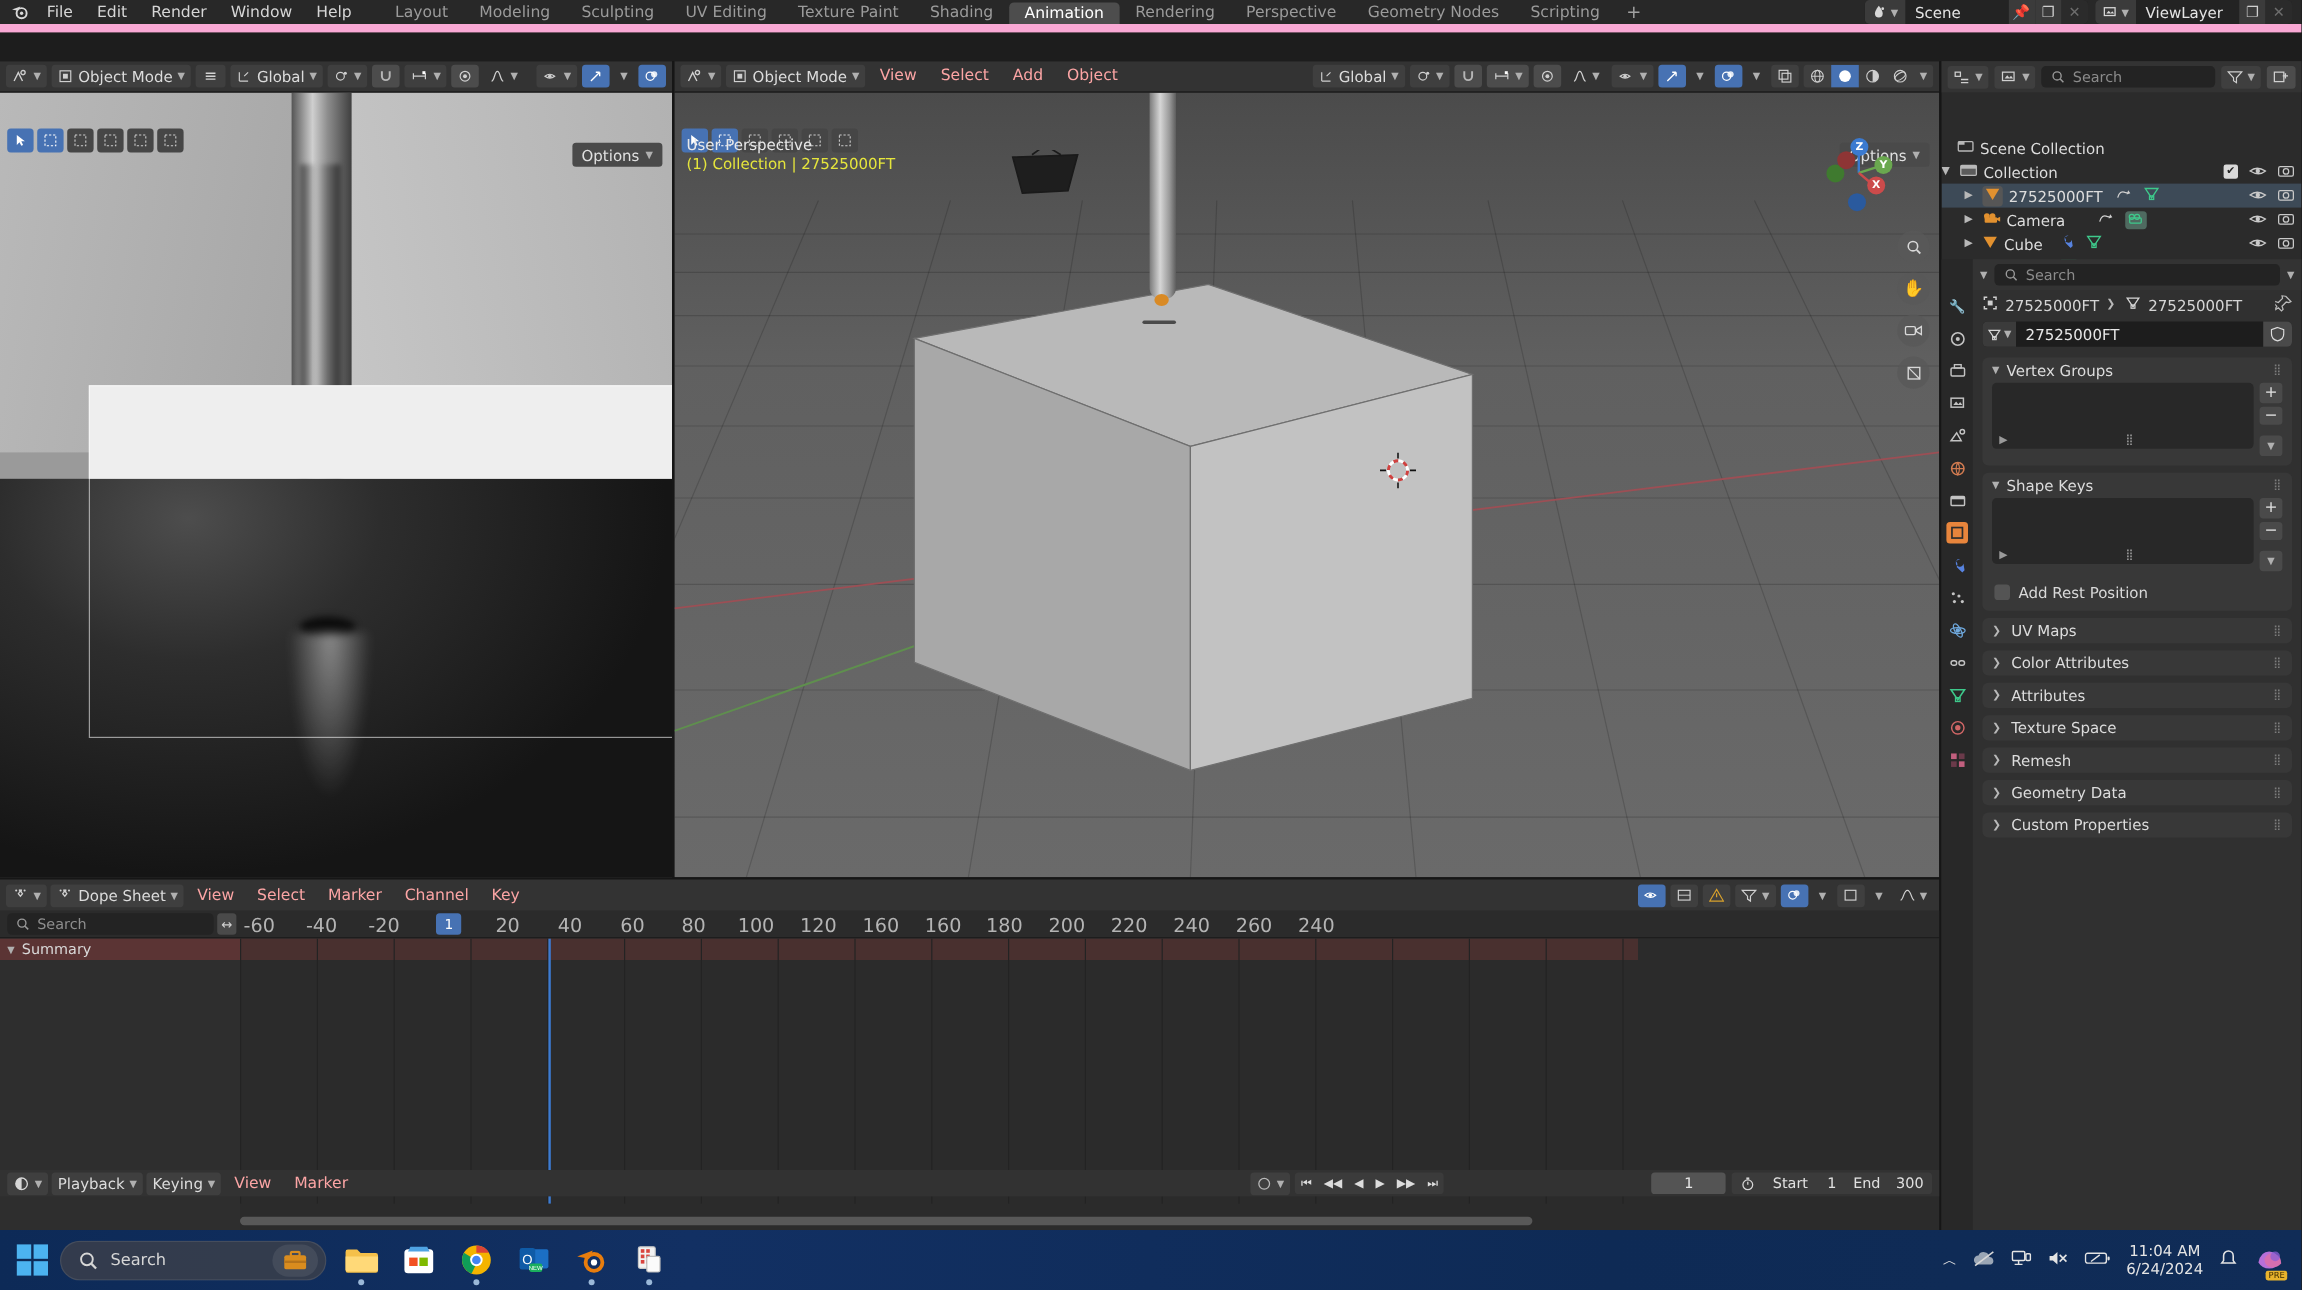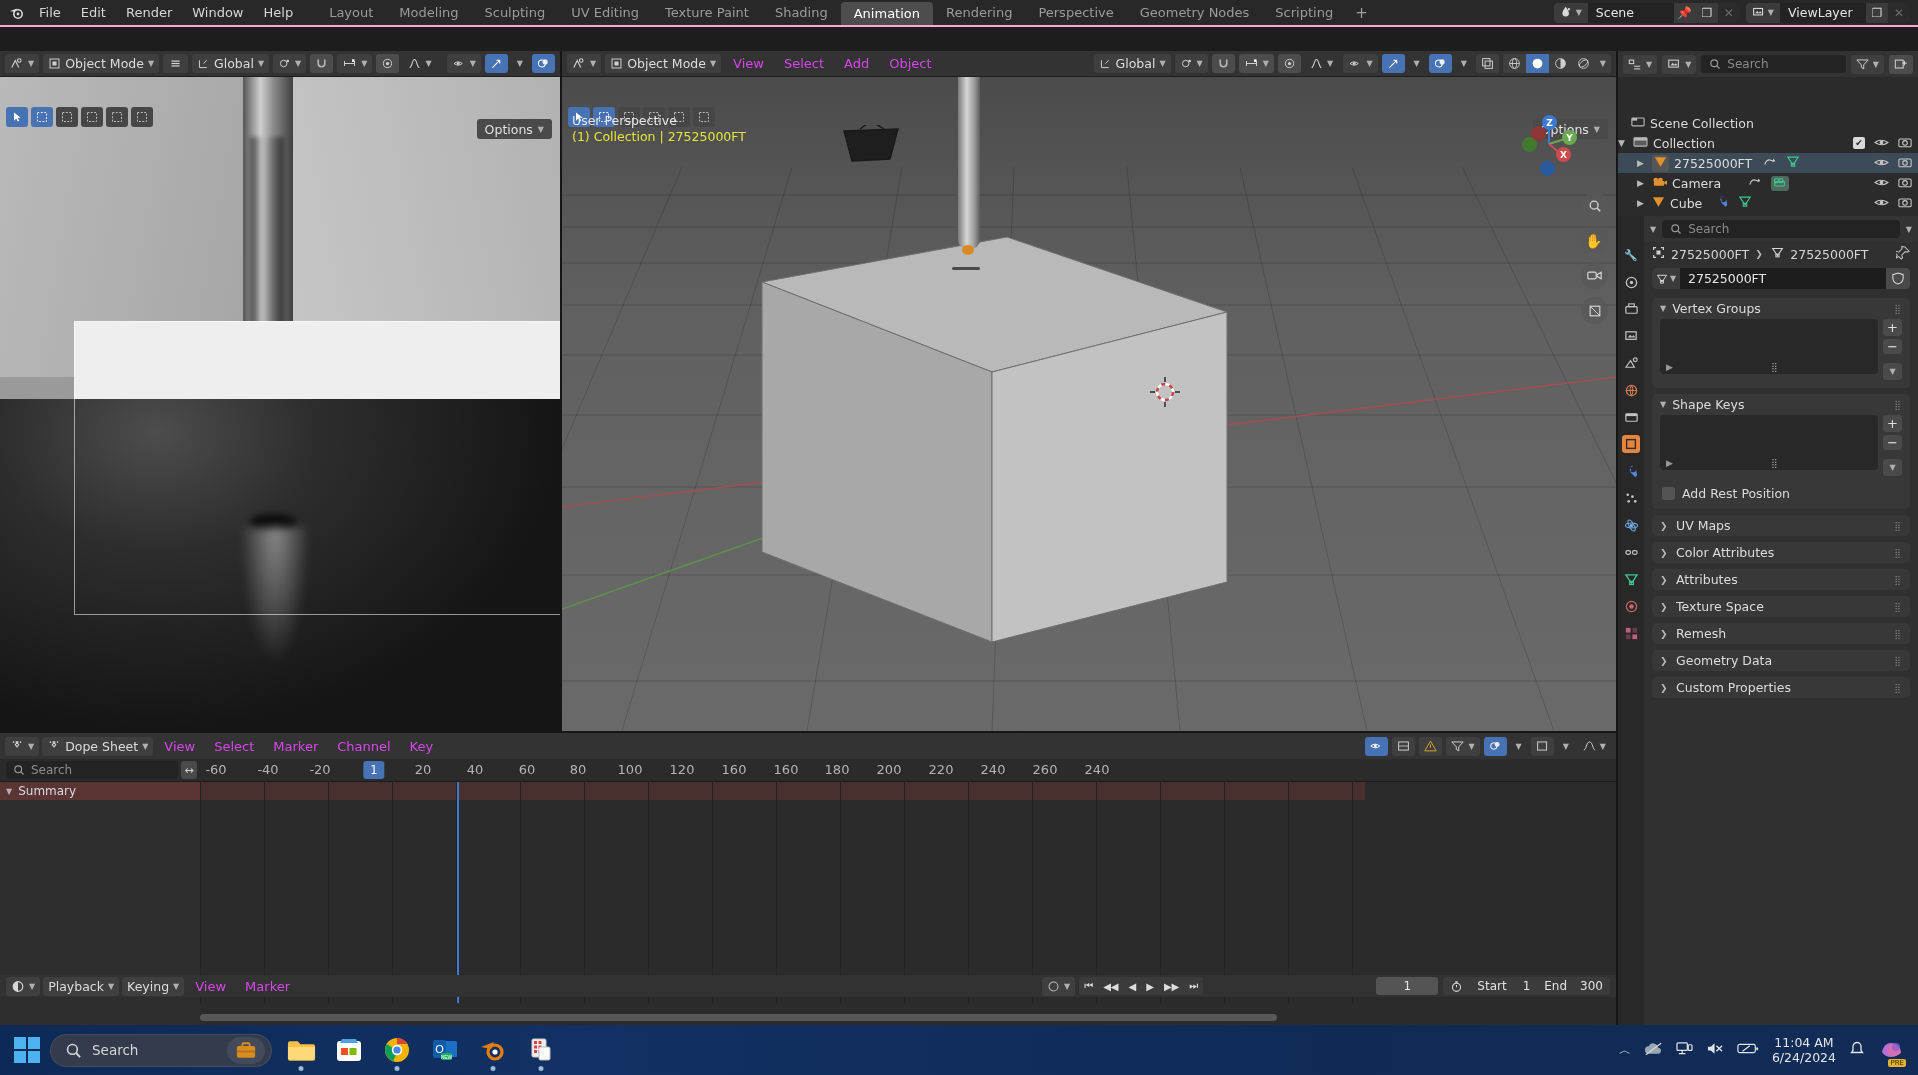--- a/index.html
+++ b/index.html
@@ -28,21 +28,21 @@
   .blender-logo .tail {
     position: absolute; left: 0px; top: 1px; width: 0; height: 0;
     border-left: 7px solid #e87d0d; border-bottom: 5px solid transparent; border-top: 2px solid transparent;
     transform: rotate(-12deg);
   }
   .blender-logo .dot { position:absolute; left:6px; top:6px; width:4px;height:4px;border-radius:50%;background:#fff;}
 
   
   .topbar {
     height: 27px; background: #282828; display: flex; align-items: stretch;
-    font-size: 13px; border-bottom: 2px solid #f9a8d4;
+    font-size: 13px; border-bottom: 7px solid #f9a8d4;
   }
   .topbar-left { display: flex; align-items: center; gap: 2px; padding-left: 6px; }
   .menu-logo { width: 22px; display:flex; align-items:center; justify-content:center;}
   .menu-item {
     padding: 0 9px; height: 100%; display: flex; align-items: center;
     color: #d6d6d6; font-size: 13px; cursor: default;
   }
   .tabs { display: flex; align-items: stretch; margin-left: 14px; }
   .tab {
     display: flex; align-items: center; padding: 0 13px; font-size: 13px;
@@ -72,21 +72,21 @@
 
   
   .main { position: absolute; top: 51px; left: 0; right: 0; bottom: 50px; }
   .hbtn {
     display: flex; align-items: center; gap: 4px; height: 19px; padding: 0 5px;
     background: #3f3f3f; border-radius: 3px; color: #dcdcdc; font-size: 12.5px;
   }
   .hbtn.flat { background: transparent; }
   .hbtn.blue { background: #4772b3; color: #fff; }
   .hbtn.on   { background: #4c4c4c; }
-  .hmenu { padding: 0 8px; font-size: 13px; color: #d946ef; }
+  .hmenu { padding: 0 8px; font-size: 13px; color: #fca5a5; }
   .seg { display: flex; background: #3f3f3f; border-radius: 3px; overflow: hidden; height: 19px; align-items: center;}
   .seg > div { padding: 0 5px; height: 19px; display: flex; align-items: center; color: #cfcfcf; }
   .seg > div.sel { background: #4772b3; color: #fff; }
 
   
   .editors { position: absolute; top: 0; left: 0; right: 0; bottom: 0; display: flex; }
   .left-col { width: 1616px; display: flex; flex-direction: column; }
   .viewports { height: 680px; display: flex; position: relative; }
   .vp { position: relative; overflow: hidden; }
   .vp-a { width: 562px; border-right: 2px solid #161616; }
@@ -161,21 +161,21 @@
     height: 23px; background: #2b2b2b; display: flex; align-items: center;
     border-bottom: 1px solid #1b1b1b; position: relative;
   }
   .search-box {
     margin-left: 6px; width: 172px; height: 18px; background: #232323; border-radius: 4px;
     display: flex; align-items: center; gap: 6px; padding: 0 7px; color: #8d8d8d; font-size: 12px;
   }
   .sb-icon { width: 16px; height: 18px; background: #4a4a4a; border-radius: 3px; margin-left:3px;
     display:flex;align-items:center;justify-content:center;color:#d0d0d0;font-size:11px;}
   .ruler { position: absolute; left: 200px; right: 0; top: 0; height: 23px; }
-  .tick { position: absolute; top: 3px; font-size: 13px; color: #b4b4b4; transform: translateX(-50%); }
+  .tick { position: absolute; top: 3px; font-size: 16px; color: #b4b4b4; transform: translateX(-50%); }
   .playhead-badge {
     position: absolute; top: 2px; height: 18px; padding: 0 7px; background: #4772b3; color: #fff;
     border-radius: 3px; font-size: 11.5px; display: flex; align-items: center; transform: translateX(-50%);
   }
   .dope-body { flex: 1; position: relative; background: #2b2b2b; overflow: hidden; }
   .chan-col { position: absolute; left:0; top:0; width: 200px; bottom: 0; background: #2e2e2e;}
   .summary-row {
     position: absolute; left: 0; top: 0; height: 18px; width: 200px; background: #5b3434;
     display: flex; align-items: center; gap: 6px; padding-left: 6px; font-size: 12px; color: #d9d9d9;
   }

